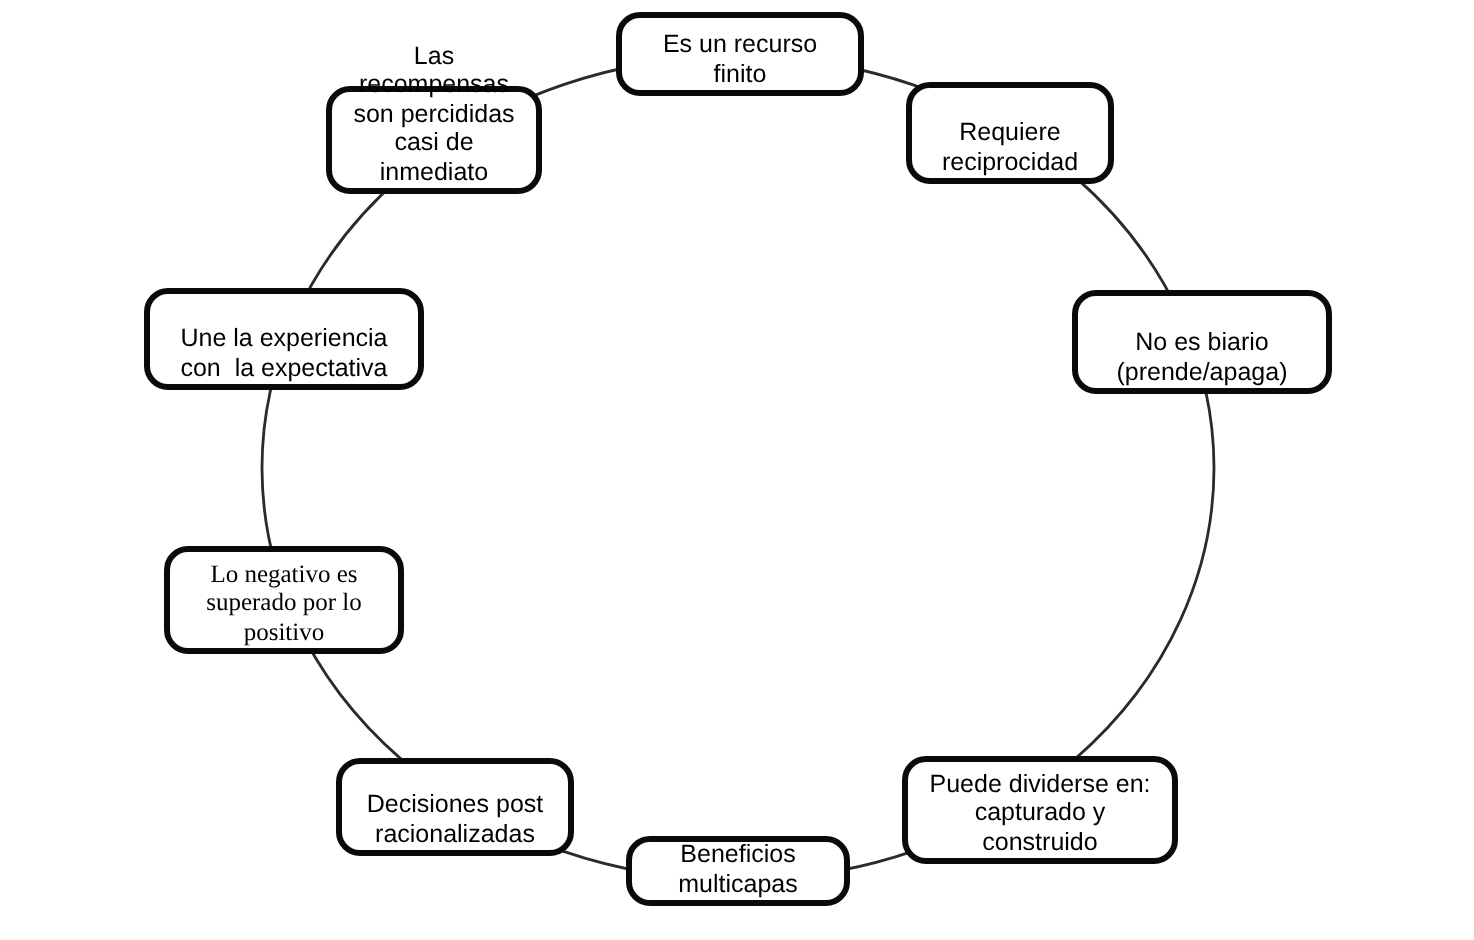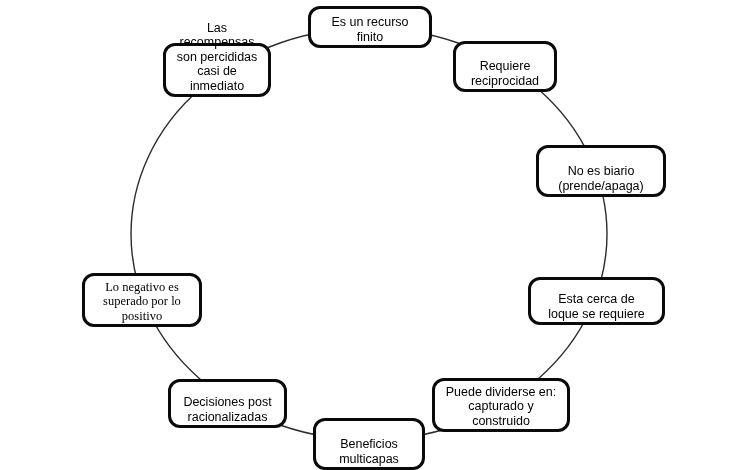--- a/index.html
+++ b/index.html
@@ -58,47 +58,47 @@
   <div class="node" style="left:453px; top:41px; width:104px; height:51px;">
     <span class="label">Requiere
 reciprocidad</span>
   </div>
 
   <div class="node" style="left:536px; top:145px; width:130px; height:52px;">
     <span class="label">No es biario
 (prende/apaga)</span>
   </div>
 
-  <div class="node" style="left:528px; top:277px; width:137px; height:48px;">
-    <span class="label">Esta cerca de
-loque se requiere</span>
-  </div>
 
-  <div class="node" style="left:432px; top:378px; width:138px; height:54px;">
+  <div class="node" style="left:451px; top:378px; width:138px; height:54px;">
     <span class="label">Puede dividerse en:
 capturado y
 construido</span>
   </div>
 
-  <div class="node" style="left:313px; top:418px; width:112px; height:52px;">
+  <div class="node" style="left:313px; top:418px; width:112px; height:35px;">
     <span class="label">Beneficios
 multicapas</span>
   </div>
 
   <div class="node" style="left:168px; top:379px; width:119px; height:49px;">
     <span class="label">Decisiones post
 racionalizadas</span>
   </div>
 
   <div class="node" style="left:82px; top:273px; width:120px; height:54px;font-family:Liberation Serif, serif;">
     <span class="label">Lo negativo es
 superado por lo
 positivo</span>
   </div>
 
+  <div class="node" style="left:72px; top:144px; width:140px; height:51px;">
+    <span class="label">Une la experiencia
+con  la expectativa</span>
+  </div>
 
   <div class="node" style="left:163px; top:43px; width:108px; height:54px;">
     <span class="label">Las recompensas
 son percididas
 casi de inmediato</span>
   </div>
 
 </div>
 
 </body></html>

